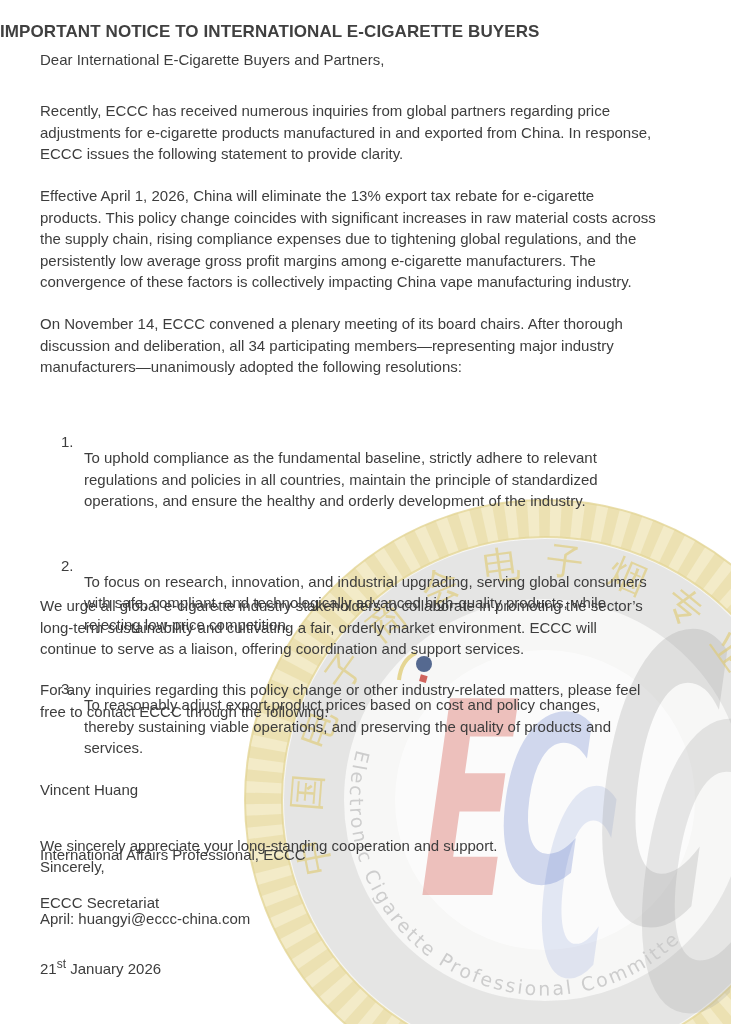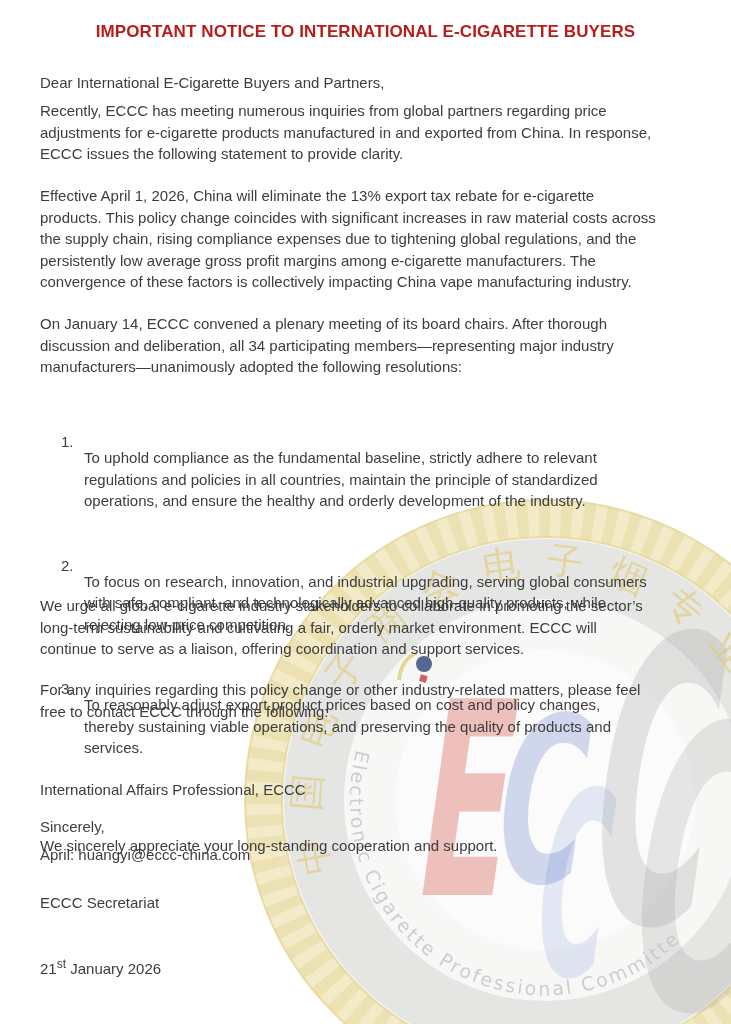--- a/index.html
+++ b/index.html
@@ -18,38 +18,38 @@
   .wm-letter{font-family:"DejaVu Sans",sans-serif;font-weight:bold;}
 
   .block{
     position:absolute;left:40px;right:30px;
     font-size:15px;line-height:21.5px;
     white-space:pre;
     margin:0;
   }
   .title{
     position:absolute;left:0;right:0;top:20px;
-    margin:0;text-align:center;
+    margin:0;
     font-size:17px;line-height:24px;font-weight:bold;
-    color:#b91c1c;letter-spacing:.1px;
+    color:#404040;letter-spacing:.1px;
     white-space:pre;
   }
-  .salutation{top:72px;}
+  .salutation{top:49px;}
   .p-intro{top:100px;}
   .p-policy{top:185px;}
   .p-meeting{top:313px;}
   .resolutions{top:388px;}
   .res-item{display:flex;}
   .res-num{width:23px;margin-left:21px;flex:none;}
   .res-text{white-space:pre;margin-top:16px;}
   .p-urge{top:595px;}
   .p-contact-intro{top:679px;}
   .contact{top:736px;}
   .p-thanks{top:819px;margin-top:16px;}
-  .signoff{top:816px;}
+  .signoff{top:856px;}
   .signature{top:892px;}
   .date{top:954px;}
   .date sup{font-size:12px;vertical-align:6px;letter-spacing:0;}
 </style>
 </head>
 <body>
 
 <div class="page">
 
   <svg class="wm" viewBox="0 0 731 1024" aria-hidden="true">
@@ -84,31 +84,31 @@
     </text>
     <text class="wm-eng" fill="#c9c9c9">
       <textPath href="#engArc" startOffset="0">Electronic Cigarette Professional Committee</textPath>
     </text>
   </svg>
 
   <h1 class="title">IMPORTANT NOTICE TO INTERNATIONAL E-CIGARETTE BUYERS</h1>
 
   <p class="block salutation">Dear International E-Cigarette Buyers and Partners,</p>
 
-  <p class="block p-intro">Recently, ECCC has meeting numerous inquiries from global partners regarding price
+  <p class="block p-intro">Recently, ECCC has received numerous inquiries from global partners regarding price
 adjustments for e-cigarette products manufactured in and exported from China. In response,
 ECCC issues the following statement to provide clarity.</p>
 
   <p class="block p-policy">Effective April 1, 2026, China will eliminate the 13% export tax rebate for e-cigarette
 products. This policy change coincides with significant increases in raw material costs across
 the supply chain, rising compliance expenses due to tightening global regulations, and the
 persistently low average gross profit margins among e-cigarette manufacturers. The
 convergence of these factors is collectively impacting China vape manufacturing industry.</p>
 
-  <p class="block p-meeting">On January 14, ECCC convened a plenary meeting of its board chairs. After thorough
+  <p class="block p-meeting">On November 14, ECCC convened a plenary meeting of its board chairs. After thorough
 discussion and deliberation, all 34 participating members—representing major industry
 manufacturers—unanimously adopted the following resolutions:</p>
 
   <div class="block resolutions">
     <div class="res-item">
       <span class="res-num">1.</span>
       <span class="res-text">To uphold compliance as the fundamental baseline, strictly adhere to relevant
 regulations and policies in all countries, maintain the principle of standardized
 operations, and ensure the healthy and orderly development of the industry.</span>
     </div>
@@ -127,20 +127,21 @@
   </div>
 
   <p class="block p-contact-intro">For any inquiries regarding this policy change or other industry-related matters, please feel
 free to contact ECCC through the following:</p>
 
   <p class="block p-urge">We urge all global e-cigarette industry stakeholders to collaborate in promoting the sector’s
 long-term sustainability and cultivating a fair, orderly market environment. ECCC will
 continue to serve as a liaison, offering coordination and support services.</p>
 
   <div class="block contact">
+    <div>Vincent Huang</div>
     <div>International Affairs Professional, ECCC</div>
     <div>April: huangyi@eccc-china.com</div>
   </div>
 
   <p class="block p-thanks">We sincerely appreciate your long-standing cooperation and support.</p>
 
   <p class="block signoff">Sincerely,</p>
 
   <p class="block signature">ECCC Secretariat</p>
 

